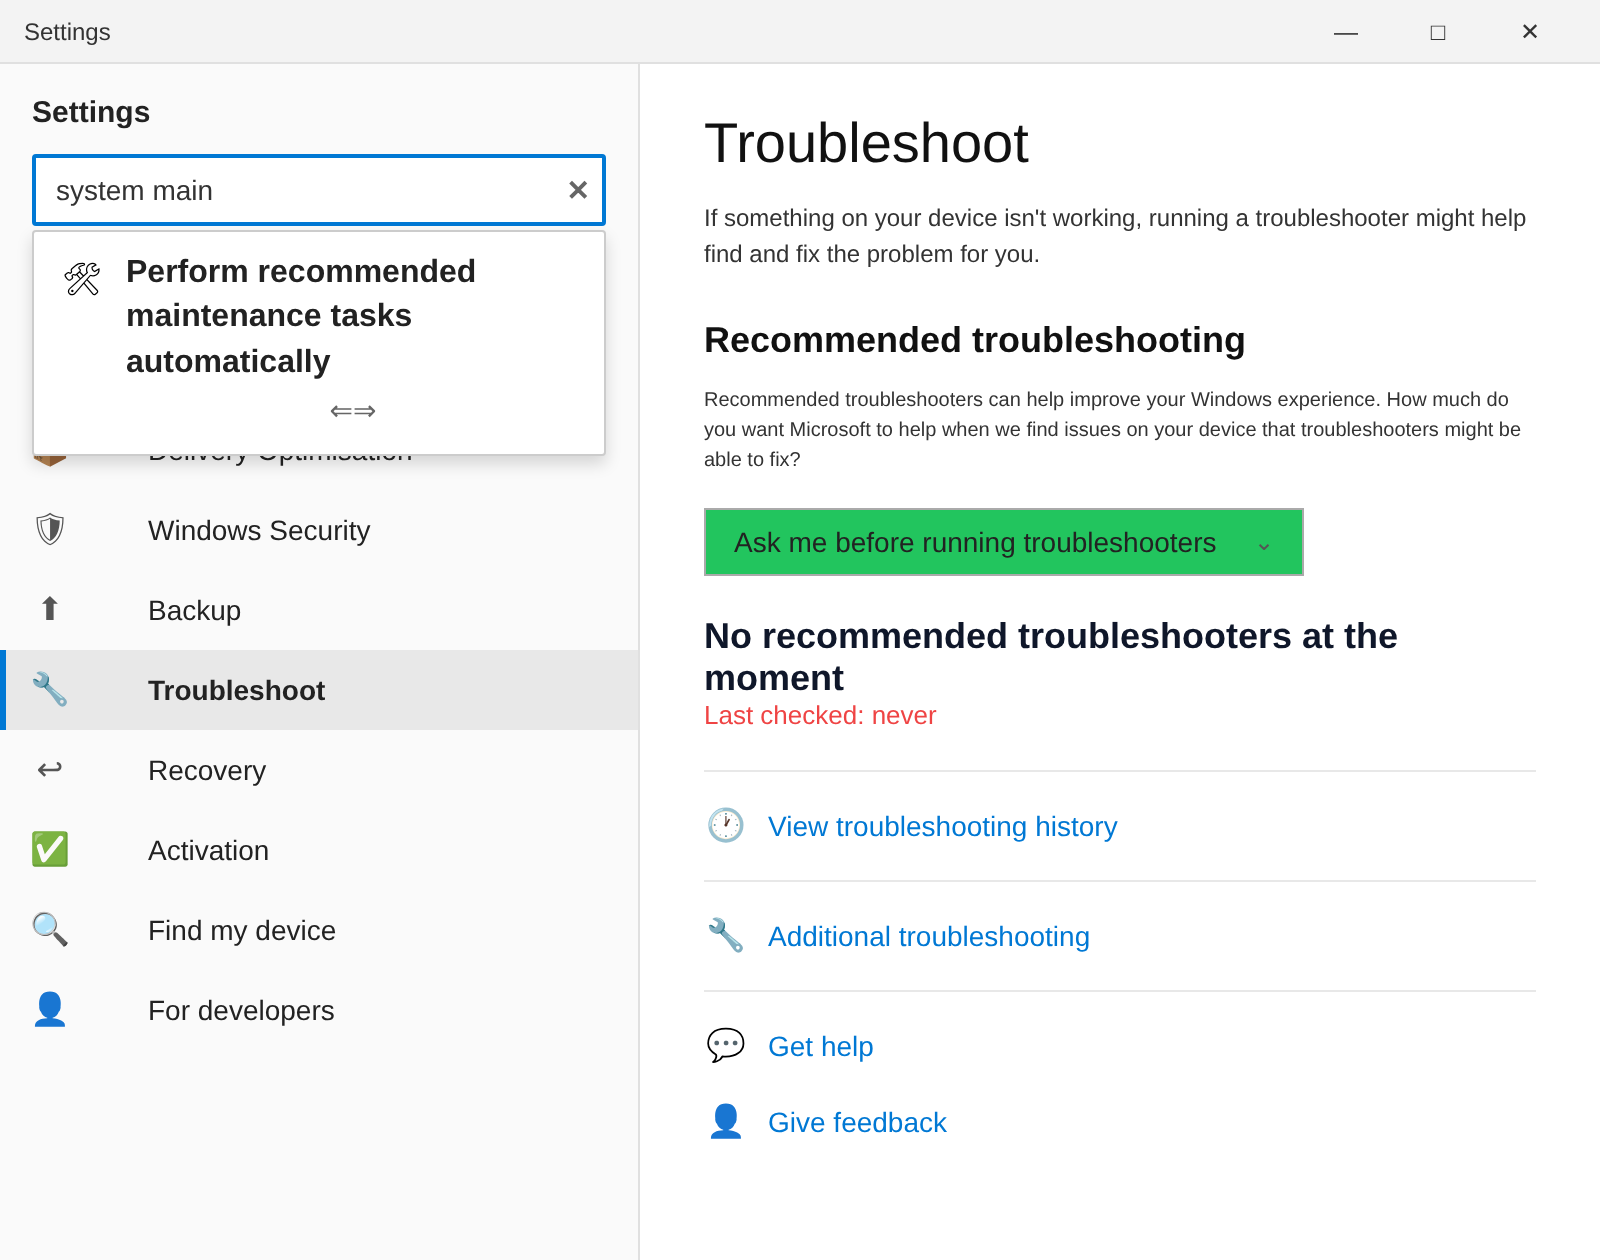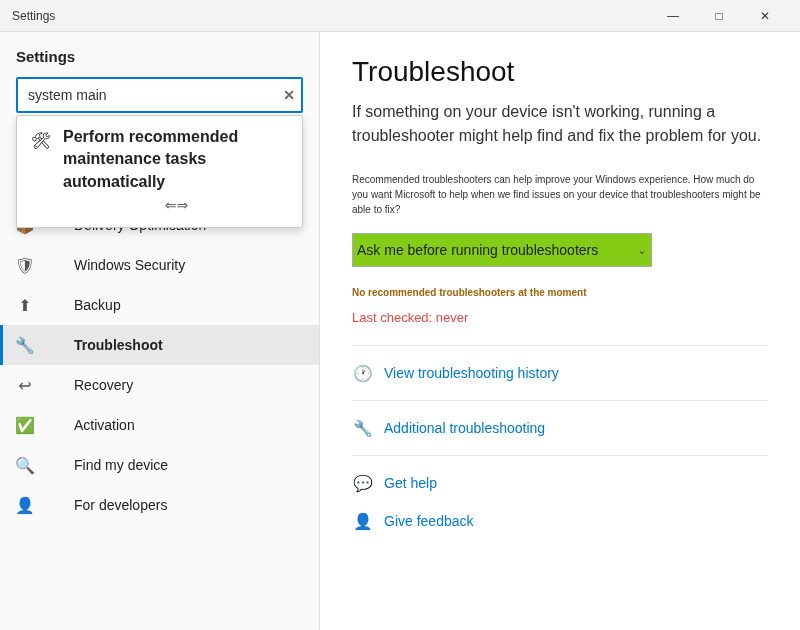--- a/index.html
+++ b/index.html
@@ -180,21 +180,21 @@
       padding: 24px 32px;
       overflow-y: auto;
     }
     .content-title {
       font-size: 28px;
       font-weight: 300;
       color: #111;
       margin-bottom: 12px;
     }
     .content-subtitle {
-      font-size: 16px;
+      font-size: 12px;
       color: #333;
       margin-bottom: 24px;
       line-height: 1.5;
     }
     .section-title {
       font-size: 18px;
       font-weight: 600;
       color: #111;
       margin-bottom: 12px;
     }
@@ -202,35 +202,35 @@
       font-size: 10px;
       color: #333;
       line-height: 1.5;
       margin-bottom: 16px;
     }
     .dropdown-select {
       display: flex;
       align-items: center;
       justify-content: space-between;
       border: 1px solid #aaa;
-      padding: 8px 4px;
+      padding: 8px 14px;
       min-width: 280px;
       max-width: 300px;
       cursor: pointer;
-      background: #84cc16;
+      background: #22c55e;
       font-size: 14px;
       color: #222;
       margin-bottom: 20px;
     }
     .dropdown-chevron { font-size: 12px; color: #555; }
     .no-troubleshooters {
-      font-size: 10px;
-      color: #a16207;
-      font-weight: 600;
-      margin-bottom: 12px;
+      font-size: 18px;
+      color: #0f172a;
+      font-weight: 600;
+      margin-bottom: 0;
     }
     .last-checked {
       font-size: 13px;
       color: #ef4444;
       margin-bottom: 20px;
     }
     .link-item {
       display: flex;
       align-items: center;
       gap: 10px;
@@ -329,20 +329,21 @@
           <span class="nav-icon">👤</span>
           <span class="nav-label">For developers</span>
         </div>
       </div>
   </div>
 
   <div class="content">
     <div class="content-title">Troubleshoot</div>
     <div class="content-subtitle">If something on your device isn't working, running a troubleshooter might help find and fix the problem for you.</div>
 
+    <div class="section-title">Recommended troubleshooting</div>
     <div class="section-desc">Recommended troubleshooters can help improve your Windows experience. How much do you want Microsoft to help when we find issues on your device that troubleshooters might be able to fix?</div>
 
     <div class="dropdown-select">
       <span>Ask me before running troubleshooters</span>
       <span class="dropdown-chevron">⌄</span>
     </div>
 
     <div class="no-troubleshooters">No recommended troubleshooters at the moment</div>
     <div class="last-checked">Last checked: never</div>
 

